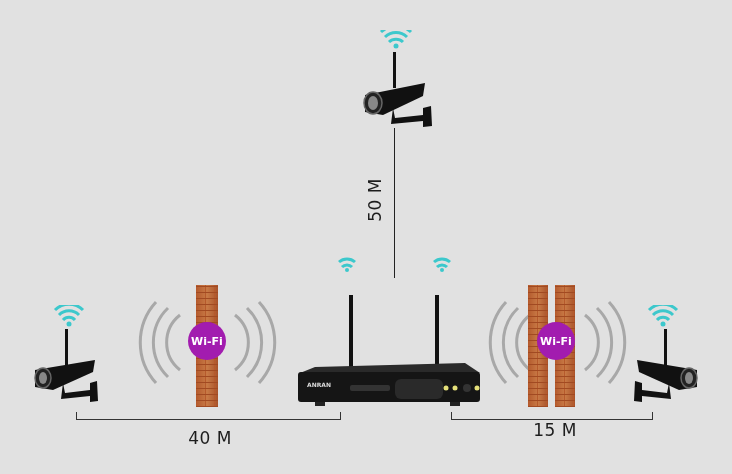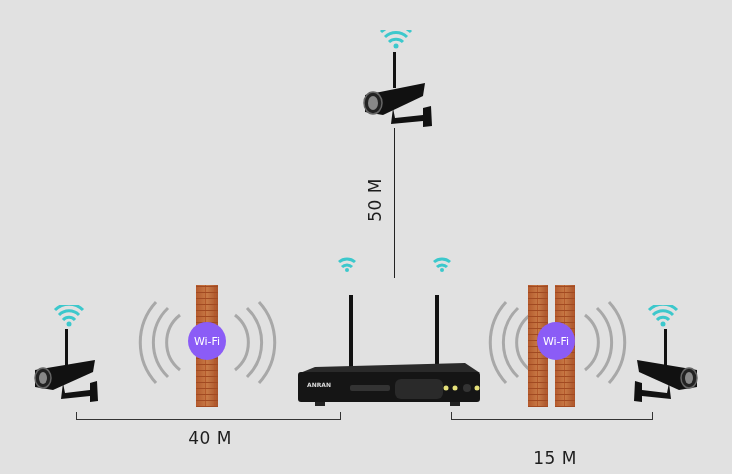--- a/index.html
+++ b/index.html
@@ -4,21 +4,21 @@
 <style>
   html, body { margin:0; padding:0; }
   body { width:732px; height:474px; background:#e1e1e1; position:relative; overflow:hidden; font-family:"DejaVu Sans", sans-serif; }
   .abs { position:absolute; }
   .label { color:#1d1d1d; font-size:17px; letter-spacing:0.5px; }
   .wall { background:
       repeating-linear-gradient(0deg, #a14a22 0 1px, transparent 1px 6px),
       repeating-linear-gradient(90deg, #b65a2c 0 1px, transparent 1px 9px),
       linear-gradient(90deg, #b45a2d, #c87a46 50%, #a8522a);
   }
-  .wifi-badge { width:38px; height:38px; border-radius:50%; background:#8b5cf6; color:#fff; font-weight:normal; font-size:11px; display:flex; align-items:center; justify-content:center; }
+  .wifi-badge { width:38px; height:38px; border-radius:50%; background:#a21caf; color:#fff; font-weight:bold; font-size:11px; display:flex; align-items:center; justify-content:center; }
 </style>
 </head>
 <body>
 
 <div class="abs" style="left:355px;top:30px;width:85px;height:100px;">
   <svg width="85" height="100" viewBox="0 0 85 100">
     <path d="M34 12 a10 10 0 0 1 14 0" stroke="#3cc8cc" stroke-width="3" fill="none"></path>
     <path d="M30 7 a16 16 0 0 1 22 0" stroke="#3cc8cc" stroke-width="3" fill="none"></path>
     <path d="M26 2 a22 22 0 0 1 30 0" stroke="#3cc8cc" stroke-width="3" fill="none"></path>
     <circle cx="41" cy="16" r="2.5" fill="#3cc8cc"></circle>
@@ -115,13 +115,13 @@
   </svg>
 </div>
 <div class="abs wall" style="left:528px;top:285px;width:20px;height:122px;"></div>
 <div class="abs wall" style="left:555px;top:285px;width:20px;height:122px;"></div>
 <div class="abs wifi-badge" style="left:537px;top:322px;">Wi-Fi</div>
 
 <div class="abs" style="left:76px;top:412px;width:263px;height:7px;border:1px solid #333;border-top:none;"></div>
 <div class="abs label" style="left:170px;top:428px;width:80px;text-align:center;">40 M</div>
 
 <div class="abs" style="left:451px;top:412px;width:200px;height:7px;border:1px solid #333;border-top:none;"></div>
-<div class="abs label" style="left:515px;top:448px;width:80px;text-align:center;">15 M</div>
+<div class="abs label" style="left:515px;top:420px;width:80px;text-align:center;">15 M</div>
 
 </body></html>

